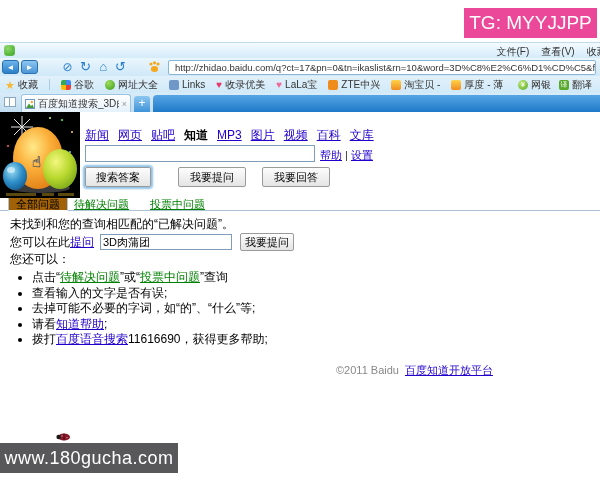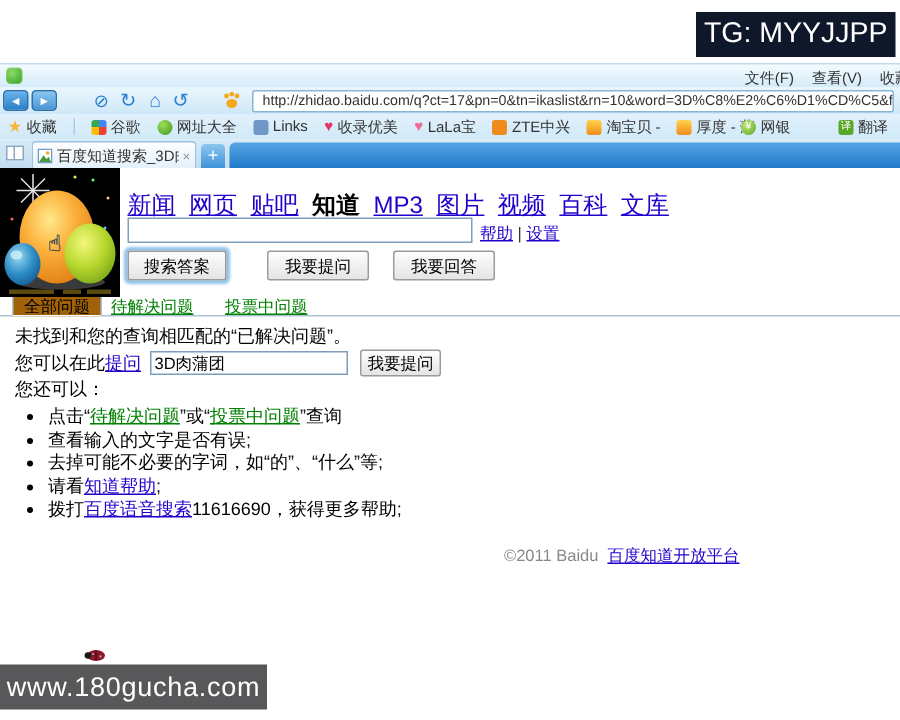--- a/index.html
+++ b/index.html
@@ -3,21 +3,21 @@
 <meta charset="utf-8">
 <style>
   html,body{margin:0;padding:0;}
   body{
     width:600px;height:480px;position:relative;overflow:hidden;background:#fff;
     font-family:"Liberation Sans","DejaVu Sans",sans-serif;
     -webkit-font-smoothing:antialiased;
   }
   a{cursor:pointer;}
   
-  .tg-badge{position:absolute;left:464px;top:8px;width:133px;height:30px;background:#0f172a;
+  .tg-badge{position:absolute;left:464px;top:8px;width:133px;height:30px;background:#ec4899;
     color:#fff;font-size:19px;display:flex;align-items:center;justify-content:center;}
   .site-watermark{position:absolute;left:0;top:443px;width:178px;height:30px;background:#58585a;
     color:#fff;font-size:18px;display:flex;align-items:center;justify-content:center;letter-spacing:.5px;}
   .ladybug{position:absolute;left:55px;top:432px;}
   
   .titlebar{position:absolute;left:0;top:42px;width:600px;height:16px;
     background:linear-gradient(#f4fbff,#d4ebf9);border-top:1px solid #bfdcef;box-sizing:border-box;
     font-size:10px;color:#444;overflow:hidden;}
   .win-logo{position:absolute;left:4px;top:2px;width:11px;height:11px;border-radius:3px;
     background:radial-gradient(circle at 35% 30%,#8fd96a,#33a11f);box-shadow:inset 0 0 1px #fff;}
@@ -46,21 +46,21 @@
   .bm{display:flex;align-items:center;gap:3px;white-space:nowrap;}
   .bm-ico{width:10px;height:10px;display:inline-block;border-radius:2px;flex:0 0 auto;}
   .bm-star{color:#f6b73c;font-size:11px;line-height:10px;width:auto;border-radius:0;background:none;}
   .bm-google{background:conic-gradient(#4285f4 0 25%,#ea4335 0 50%,#fbbc05 0 75%,#34a853 0);}
   .bm-green{background:radial-gradient(circle at 35% 30%,#9ede5a,#3a9a1f);border-radius:50%;}
   .bm-links{background:#6f97c8;}
   .bm-heart{color:#e8356a;font-size:10px;width:auto;border-radius:0;background:none;line-height:10px;}
   .bm-heart2{color:#f06a9a;}
   .bm-zte{background:#f08c1e;}
   .bm-orange{background:linear-gradient(#ffd24a,#f08c1e);}
-  .bm-right{position:absolute;right:8px;display:flex;gap:32px;}
+  .bm-right{position:absolute;right:8px;display:flex;gap:8px;}
   .bm-bank{background:radial-gradient(circle at 35% 30%,#bfe87a,#5aa822);border-radius:50%;color:#fff;
     font-size:7px;line-height:10px;text-align:center;}
   .bm-trans{background:#58a82a;color:#fff;font-size:7px;line-height:10px;text-align:center;}
   .bm-sep{width:1px;height:11px;background:#aacbe2;}
   
   .tabbar{position:absolute;left:0;top:93px;width:600px;height:19px;
     background:linear-gradient(#d8ebf8,#c2ddf0);}
   .split-ico{position:absolute;left:4px;top:4px;width:12px;height:10px;background:#fdfdfd;
     border:1px solid #8aa8c0;box-sizing:border-box;}
   .split-ico::after{content:"";position:absolute;left:4px;top:0;width:1px;height:8px;background:#8aa8c0;}
@@ -71,21 +71,21 @@
   .tab-title{white-space:nowrap;overflow:hidden;flex:1;}
   .tab-close{color:#999;font-size:9px;}
   .tab-new{position:absolute;left:134px;top:3px;width:16px;height:16px;border-radius:3px 3px 0 0;
     background:linear-gradient(#8cc6f0,#3f93d8);color:#fff;font-size:12px;line-height:15px;
     text-align:center;}
   .tab-bluebar{position:absolute;left:153px;right:0;top:2px;height:17px;border-radius:4px 0 0 0;
     background:linear-gradient(#55a5e4,#1f7ac8);}
   
   .content{position:absolute;left:0;top:112px;width:600px;height:368px;background:#fff;}
   .egg-img{position:absolute;left:0;top:0;width:80px;height:86px;background:#000;z-index:5;}
-  .baidu-nav{position:absolute;left:85px;top:15px;font-size:16px;white-space:nowrap;}
+  .baidu-nav{position:absolute;left:85px;top:15px;font-size:12px;white-space:nowrap;}
   .baidu-nav a{color:#2200cc;text-decoration:underline;margin-right:9px;}
   .baidu-nav .active{color:#000;font-weight:bold;text-decoration:none;margin-right:9px;}
   .search-input{position:absolute;left:85px;top:33px;width:224px;height:15px;
     border:1px solid #7f9db9;font-size:12px;padding:0 2px;}
   .help-links{position:absolute;left:320px;top:36px;font-size:11px;color:#333;}
   .help-links a{color:#2200cc;text-decoration:underline;}
   .btn{position:absolute;top:55px;height:20px;background:linear-gradient(#fdfdfd,#e4e4e4);
     border:1px solid #9a9a9a;border-radius:2px;font-size:11px;color:#000;
     font-family:inherit;padding:0;}
   .btn1{left:85px;width:66px;box-shadow:0 0 2px 2px #8fc2e8;}

